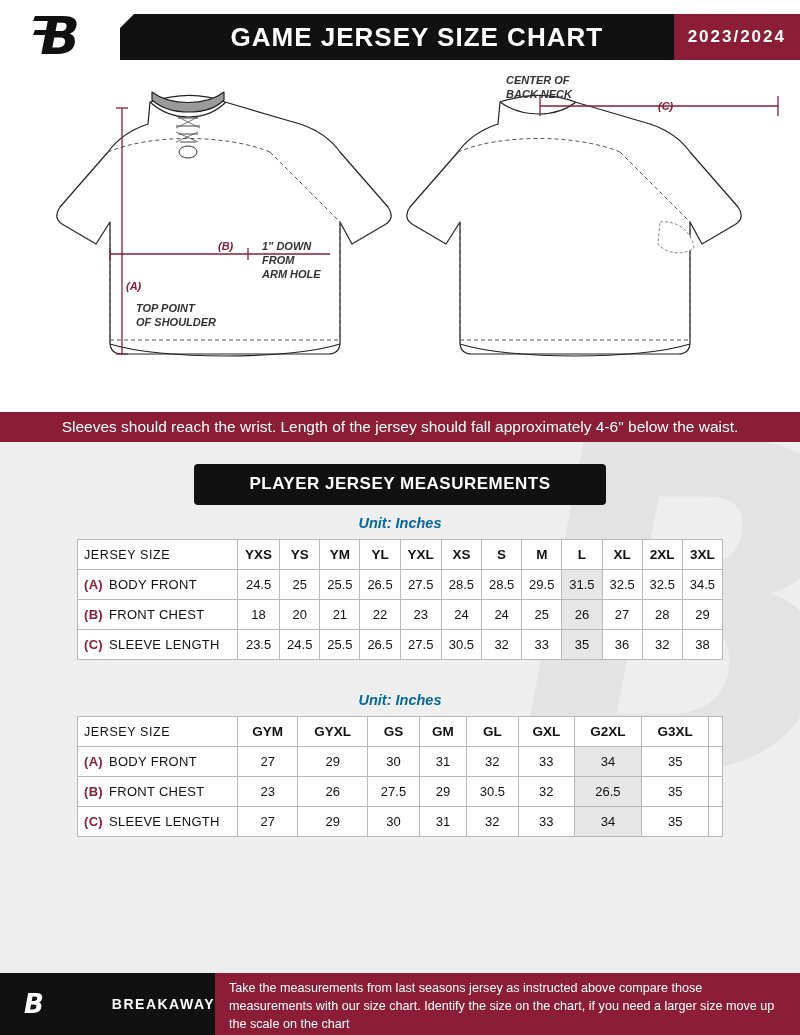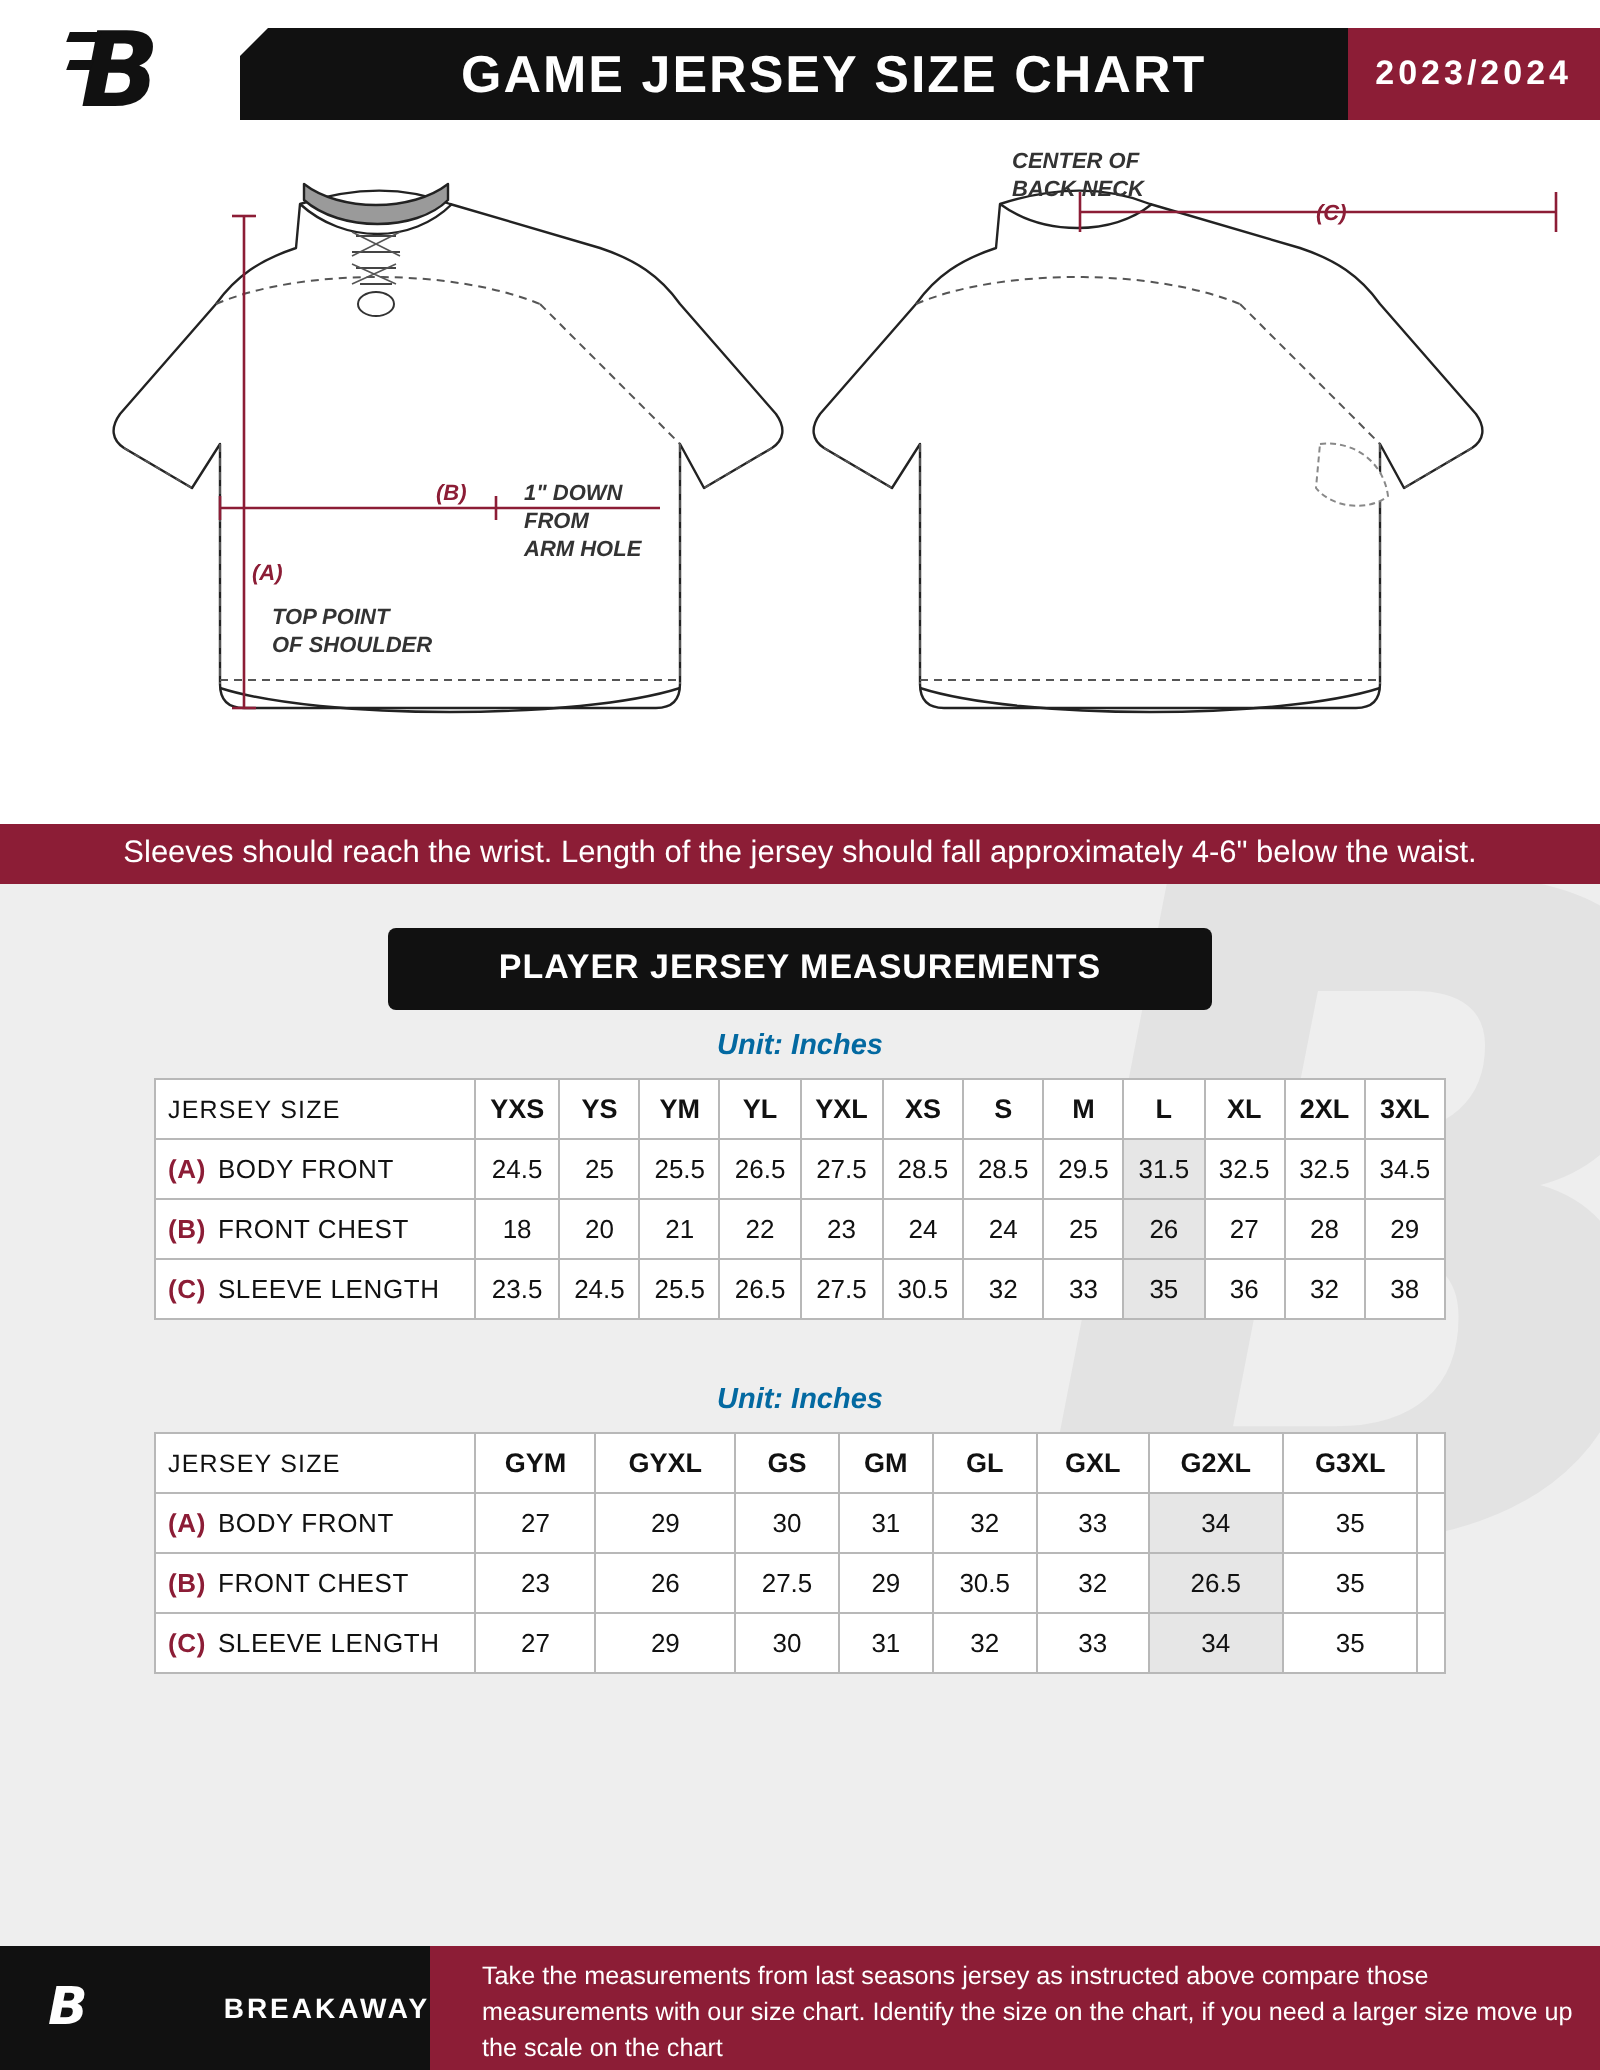--- a/index.html
+++ b/index.html
@@ -226,21 +226,21 @@
     letter-spacing: 1.5px;
     font-weight: bold;
     padding-left: 48px;
   }
   .footer-text {
     flex: 1;
     background: #8c1d36;
     color: #ffffff;
     font-size: 12.6px;
     line-height: 1.42;
-    padding: 7px 12px 0 26px;
+    padding: 7px 12px 0 14px;
   }
 </style>
 </head>
 <body>
 
 <div class="watermark">B</div>
 
 <div class="header">
   <div class="header-left-block"></div>
   <div class="logo-box">

